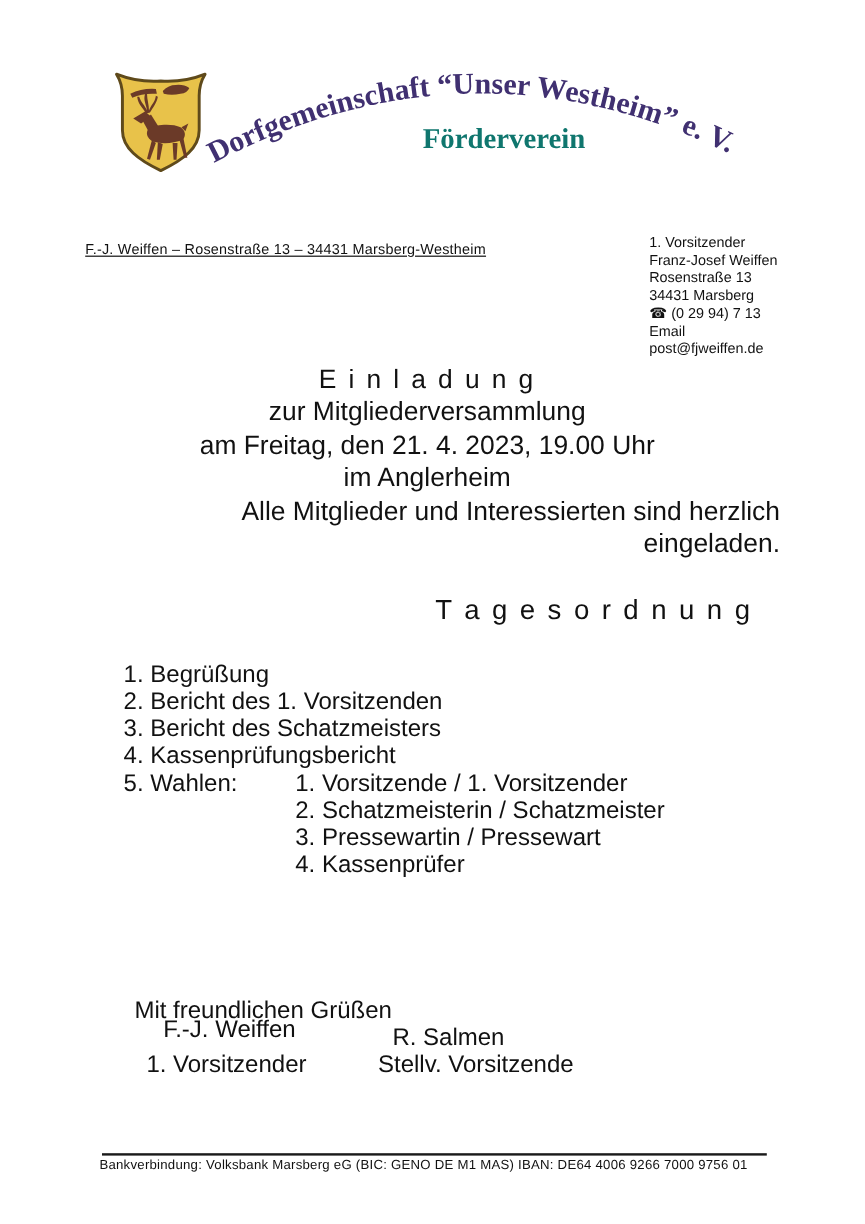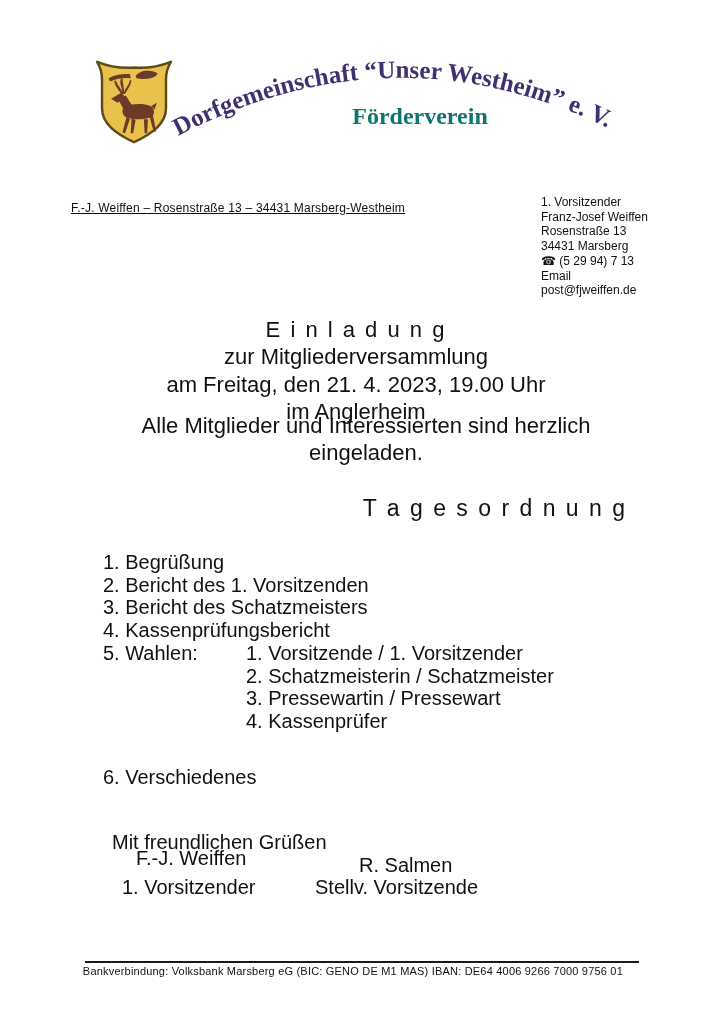--- a/index.html
+++ b/index.html
@@ -16,40 +16,40 @@
               font-size:24px; color:#0f766e; }
 
   
   .sender-line { position:absolute; left:71px; top:201px; font-size:12px;
                  text-decoration:underline; letter-spacing:.2px; }
   .contact { position:absolute; left:541px; top:195px; font-size:12px; line-height:14.7px; }
   .contact .phone-line { white-space:nowrap; }
 
   
   .invitation { position:absolute; left:85px; top:302px; width:542px; text-align:center;
-                font-size:22px; line-height:27.4px;margin-top:14px; }
+                font-size:22px; line-height:27.4px; }
   .inv-title { letter-spacing:2px; }
-  .inv-note { position:absolute; left:102px; top:412px; width:528px;
-              font-size:22px; line-height:27.4px; text-align:center; }
+  .inv-note { position:absolute; left:122px; top:412px; width:528px;
+              font-size:22px; line-height:27.4px; text-align:right; }
 
   
   .agenda-title { position:absolute; left:85px; top:495px; width:542px; text-align:right;
                   font-size:23px; letter-spacing:2px; }
   .agenda { position:absolute; left:103px; top:551px; width:540px;
             font-size:20px; line-height:22.7px; }
   .agenda-row5 { display:flex;gap:16px; }
   .wahlen-label { width:127px; flex:0 0 127px; }
   .elections { flex:1; }
   .agenda-last { margin-top:33px; }
 
   
   .closing span, .closing div { position:absolute; font-size:20px; white-space:nowrap; }
   .greeting   { left:112px; top:831px; }
   .sig-name-1 { left:136px; top:847px; }
-  .sig-name-2 { left:327px; top:854px;margin-left:32px; }
+  .sig-name-2 { left:327px; top:854px; }
   .sig-role-1 { left:122px; top:876px; }
   .sig-role-2 { left:315px; top:876px; }
 
   
   .footer-rule { position:absolute; left:85px; top:961px; width:554px;
                  border-top:2px solid #1a1a1a; }
   .bank { position:absolute; left:69px; top:965px; width:554px; text-align:right;
           font-size:11px; letter-spacing:.2px; }
 </style>
 </head>
@@ -88,21 +88,21 @@
 
   <div class="sender-line">F.-J. Weiffen – Rosenstraße 13 – 34431 Marsberg-Westheim</div>
 
   <div class="contact">
     <div>1. Vorsitzender</div>
     <div>Franz-Josef Weiffen</div>
     <div>Rosenstraße 13</div>
     <div>34431 Marsberg</div>
     <div class="phone-line">
       <span>☎</span>
-      <span>(5 29 94) 7 13</span>
+      <span>(0 29 94) 7 13</span>
     </div>
     <div>Email</div>
     <div>post@fjweiffen.de</div>
   </div>
 
   <div class="invitation">
     <div class="inv-title">E i n l a d u n g</div>
     <div>zur Mitgliederversammlung</div>
     <div>am Freitag, den 21. 4. 2023, 19.00 Uhr</div>
     <div>im Anglerheim</div>
@@ -117,21 +117,20 @@
     <div class="agenda-item">4. Kassenprüfungsbericht</div>
     <div class="agenda-row5">
       <div class="wahlen-label">5. Wahlen:</div>
       <div class="elections">
         <div>1. Vorsitzende / 1. Vorsitzender</div>
         <div>2. Schatzmeisterin / Schatzmeister</div>
         <div>3. Pressewartin / Pressewart</div>
         <div>4. Kassenprüfer</div>
       </div>
     </div>
-    <div class="agenda-item agenda-last">6. Verschiedenes</div>
   </div>
 
   <div class="closing">
     <div class="greeting">Mit freundlichen Grüßen</div>
     <span class="sig-name-1">F.-J. Weiffen</span>
     <span class="sig-name-2">R. Salmen</span>
     <span class="sig-role-1">1. Vorsitzender</span>
     <span class="sig-role-2">Stellv. Vorsitzende</span>
   </div>
 

